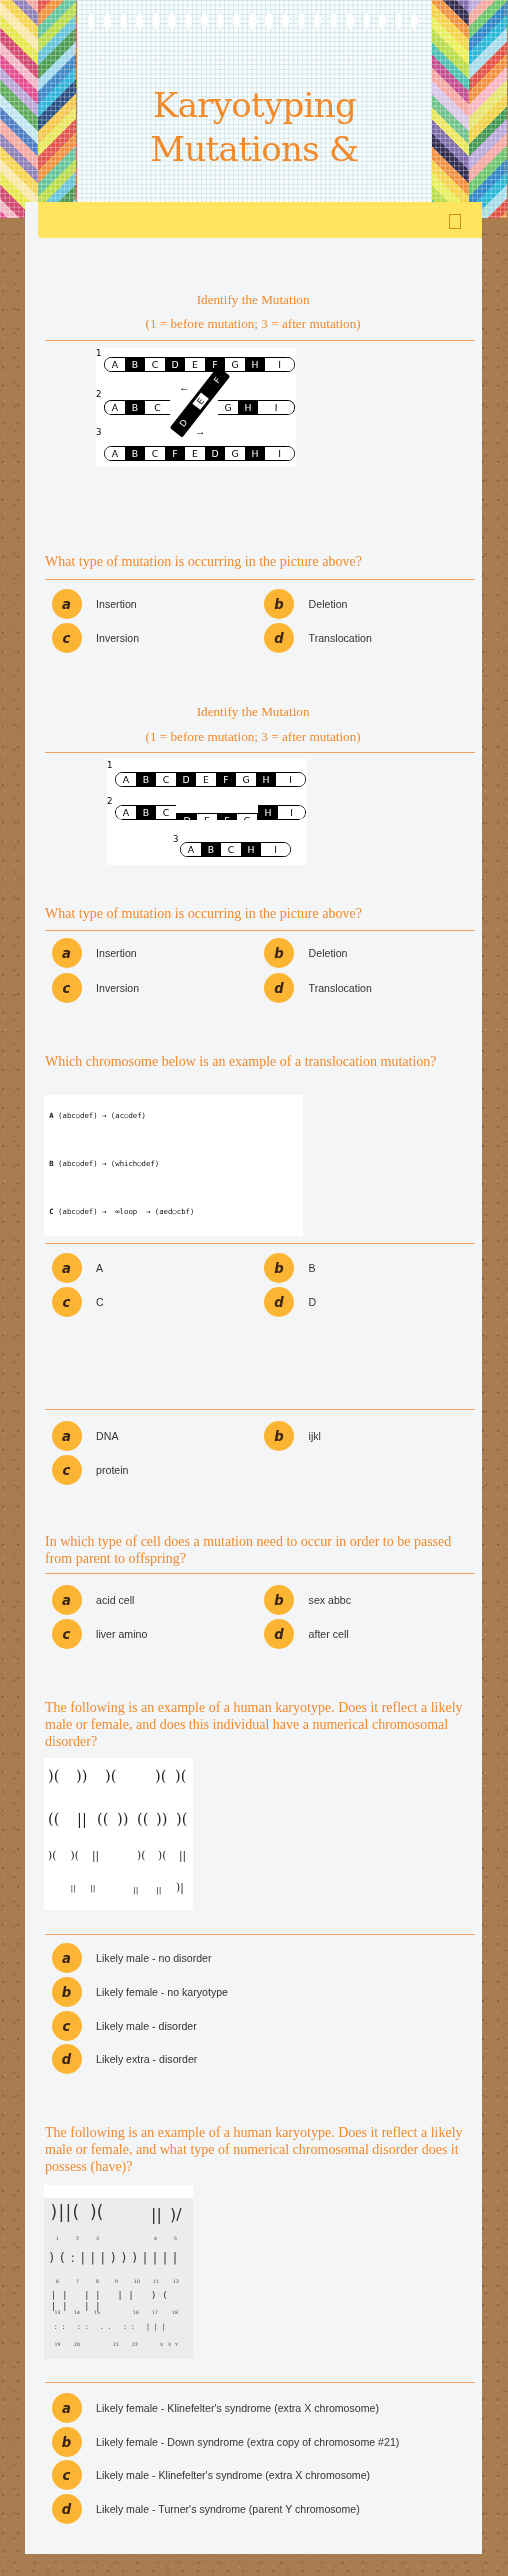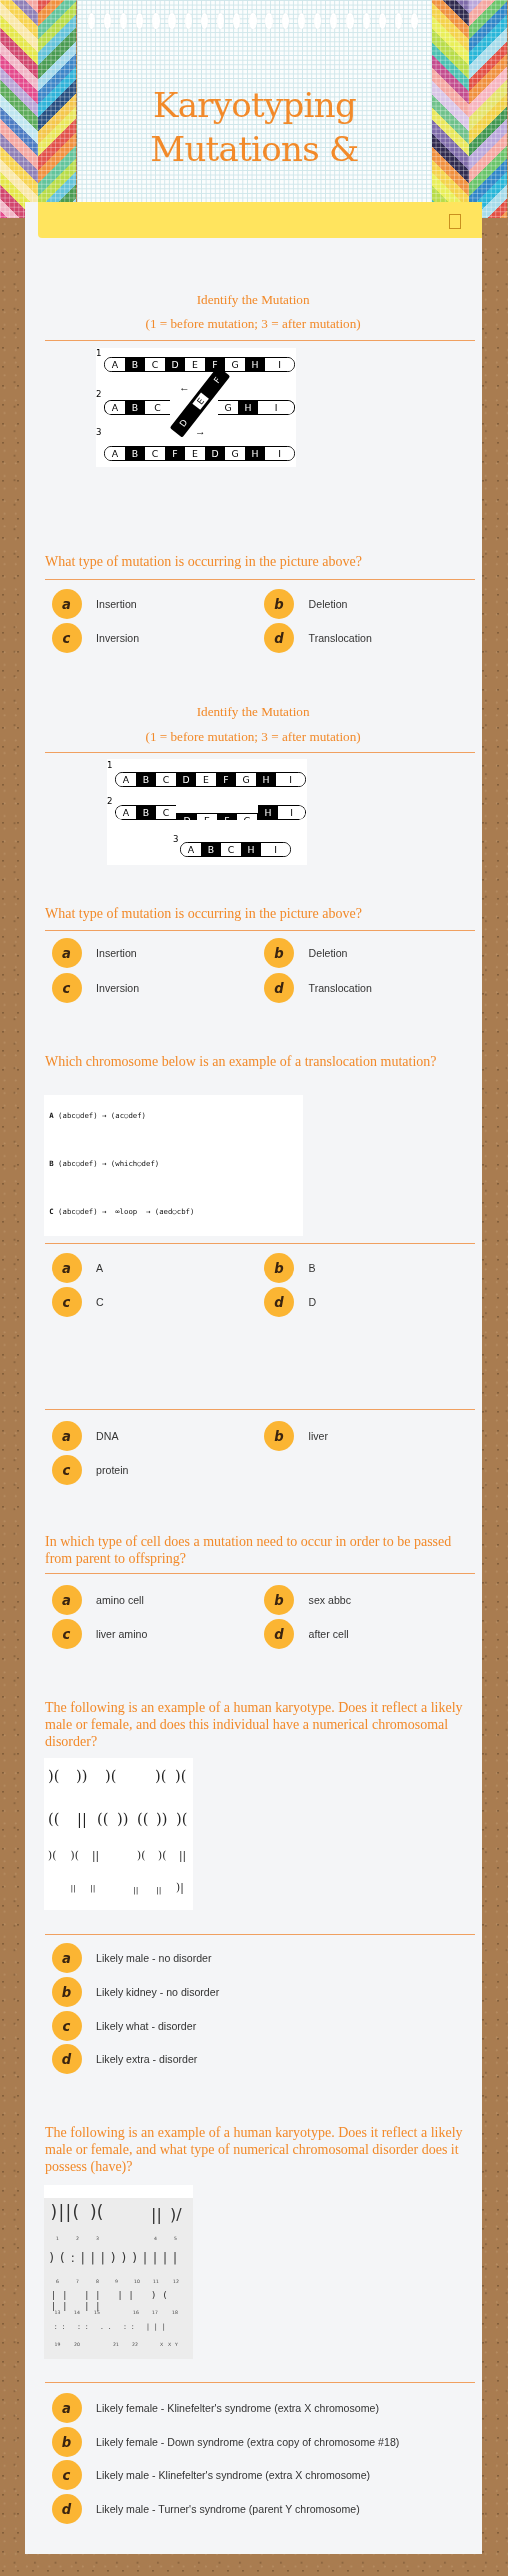--- a/index.html
+++ b/index.html
@@ -329,32 +329,32 @@
       <span class="label">D</span>
     </div>
 
   <div class="rule" style="top:1207px;"></div>
   <div class="opt" style="left:26.5px;top:1219px;">
       <div class="circle">a</div>
       <span class="label">DNA</span>
     </div>
   <div class="opt" style="left:239px;top:1219px;">
       <div class="circle">b</div>
-      <span class="label">liver</span>
+      <span class="label">ijkl</span>
     </div>
   <div class="opt" style="left:26.5px;top:1253px;">
       <div class="circle">c</div>
       <span class="label">protein</span>
     </div>
 
   <div class="qtext" style="top:1331px;">In which type of cell does a mutation need to occur in order to be passed from parent to offspring?</div>
   <div class="rule" style="top:1371px;"></div>
   <div class="opt" style="left:26.5px;top:1383px;">
       <div class="circle">a</div>
-      <span class="label">amino cell</span>
+      <span class="label">acid cell</span>
     </div>
   <div class="opt" style="left:239px;top:1383px;">
       <div class="circle">b</div>
       <span class="label">sex abbc</span>
     </div>
   <div class="opt" style="left:26.5px;top:1417px;">
       <div class="circle">c</div>
       <span class="label">liver amino</span>
     </div>
   <div class="opt" style="left:239px;top:1417px;">
@@ -388,25 +388,25 @@
     <span class="karyo-cell" style="left:112px;top:128px;font-size:8px;">||</span>
     <span class="karyo-cell" style="left:132px;top:123px;font-size:10.6px;">)|</span>
   </div>
   <div class="rule" style="top:1732px;"></div>
   <div class="opt" style="left:26.5px;top:1741px;">
       <div class="circle">a</div>
       <span class="label">Likely male - no disorder</span>
     </div>
   <div class="opt" style="left:26.5px;top:1775px;">
       <div class="circle">b</div>
-      <span class="label">Likely kidney - no disorder</span>
+      <span class="label">Likely female - no karyotype</span>
     </div>
   <div class="opt" style="left:26.5px;top:1809px;">
       <div class="circle">c</div>
-      <span class="label">Likely what - disorder</span>
+      <span class="label">Likely male - disorder</span>
     </div>
   <div class="opt" style="left:26.5px;top:1842px;">
       <div class="circle">d</div>
       <span class="label">Likely extra - disorder</span>
     </div>
 
   <div class="qtext" style="top:1922px;">The following is an example of a human karyotype. Does it reflect a likely male or female, and what type of numerical chromosomal disorder does it possess (have)?</div>
   <div class="imgbox" style="left:19px;top:1983px;width:149px;height:174px;background:#ececec;">
     <div style="position:absolute;left:0;top:0;width:149px;height:13.2px;background:#fff;"></div>
     <div style="position:absolute;left:0;top:13.2px;width:149px;height:161px;font-family:'DejaVu Sans',sans-serif;font-size:4.6px;color:#444;">
@@ -444,21 +444,21 @@
       <span style="position:absolute;top:144px;left:131px;">Y</span>
     </div>
   </div>
   <div class="rule" style="top:2180px;"></div>
   <div class="opt" style="left:26.5px;top:2191px;">
       <div class="circle">a</div>
       <span class="label">Likely female - Klinefelter's syndrome (extra X chromosome)</span>
     </div>
   <div class="opt" style="left:26.5px;top:2225px;">
       <div class="circle">b</div>
-      <span class="label">Likely female - Down syndrome (extra copy of chromosome #18)</span>
+      <span class="label">Likely female - Down syndrome (extra copy of chromosome #21)</span>
     </div>
   <div class="opt" style="left:26.5px;top:2258px;">
       <div class="circle">c</div>
       <span class="label">Likely male - Klinefelter's syndrome (extra X chromosome)</span>
     </div>
   <div class="opt" style="left:26.5px;top:2292px;">
       <div class="circle">d</div>
       <span class="label">Likely male - Turner's syndrome (parent Y chromosome)</span>
     </div>
 </div>

